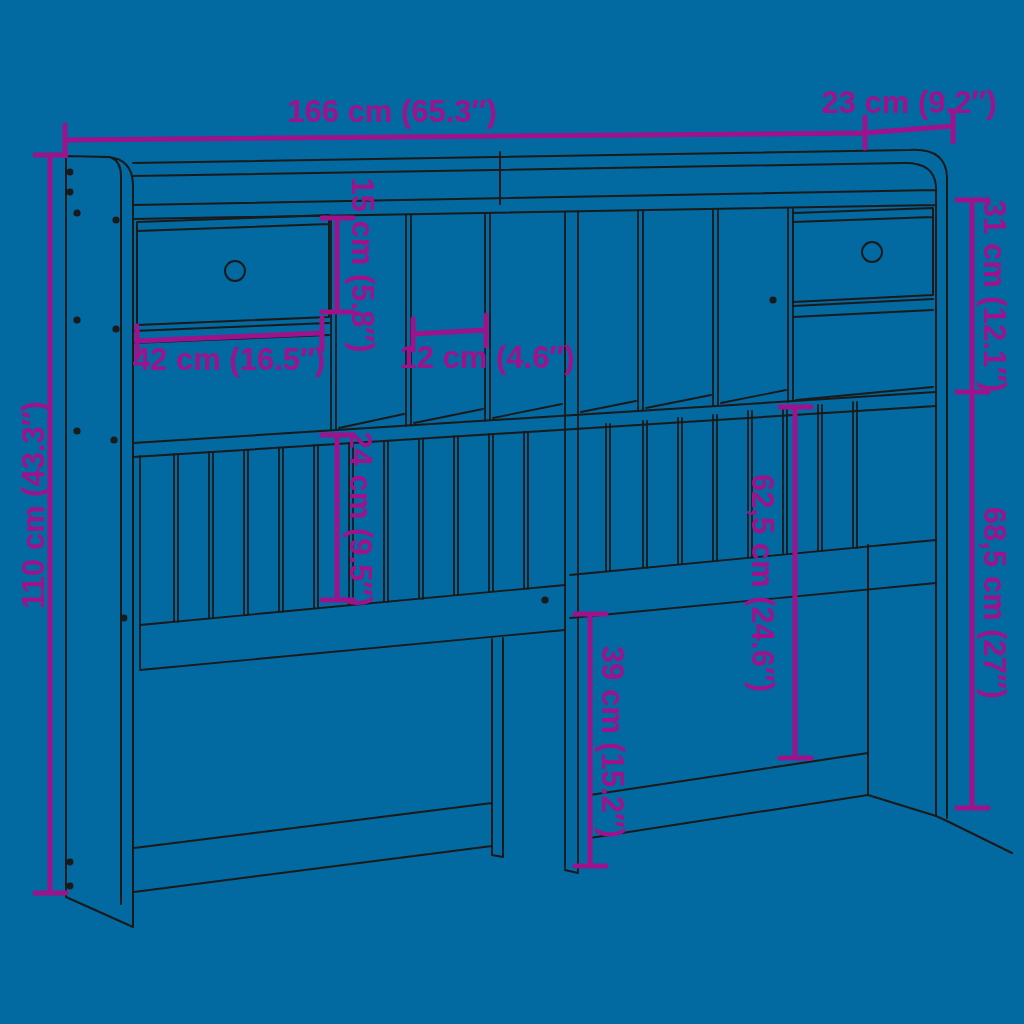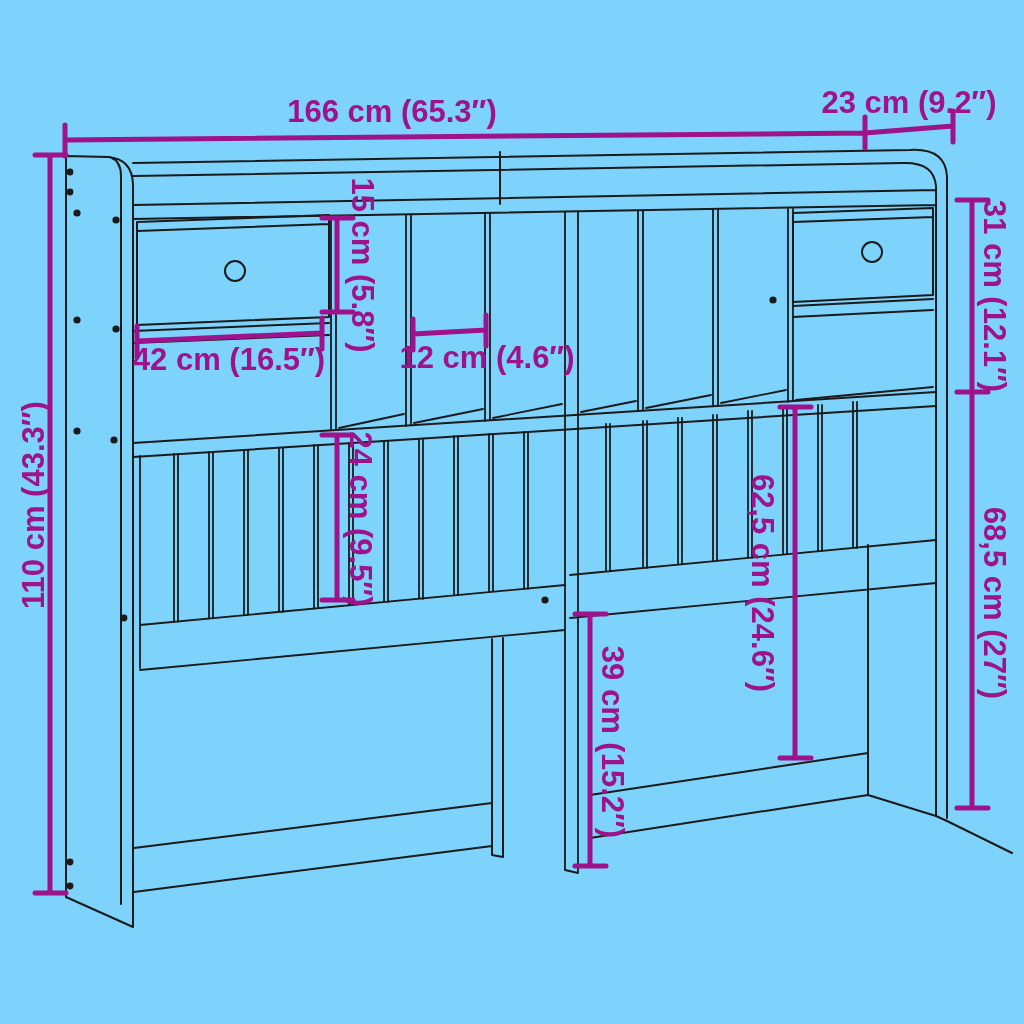--- a/index.html
+++ b/index.html
@@ -1,16 +1,16 @@
 <!DOCTYPE html>
 <html><head>
 <meta charset="utf-8">
 <style>
   html,body{margin:0;padding:0;background:#ffffff;}
-  .stage{width:1024px;height:1024px;background:#7dd3fc;position:relative;overflow:hidden;
+  .stage{width:1024px;height:1024px;background:#0369a1;position:relative;overflow:hidden;
          font-family:"Liberation Sans", sans-serif;}
   svg{display:block;}
   .outline{stroke:#1a1a1a;fill:none;stroke-width:2;stroke-linecap:round;stroke-linejoin:round;}
   .thin{stroke:#1a1a1a;fill:none;stroke-width:1.8;stroke-linecap:round;}
   .hole{fill:#1a1a1a;stroke:none;}
   .dim{stroke:#9E128C;fill:none;stroke-width:5;stroke-linecap:round;}
   .dimtext{fill:#9E128C;font-family:"Liberation Sans", sans-serif;font-weight:bold;
            font-size:31px;letter-spacing:0px;}
 </style>
 </head>

